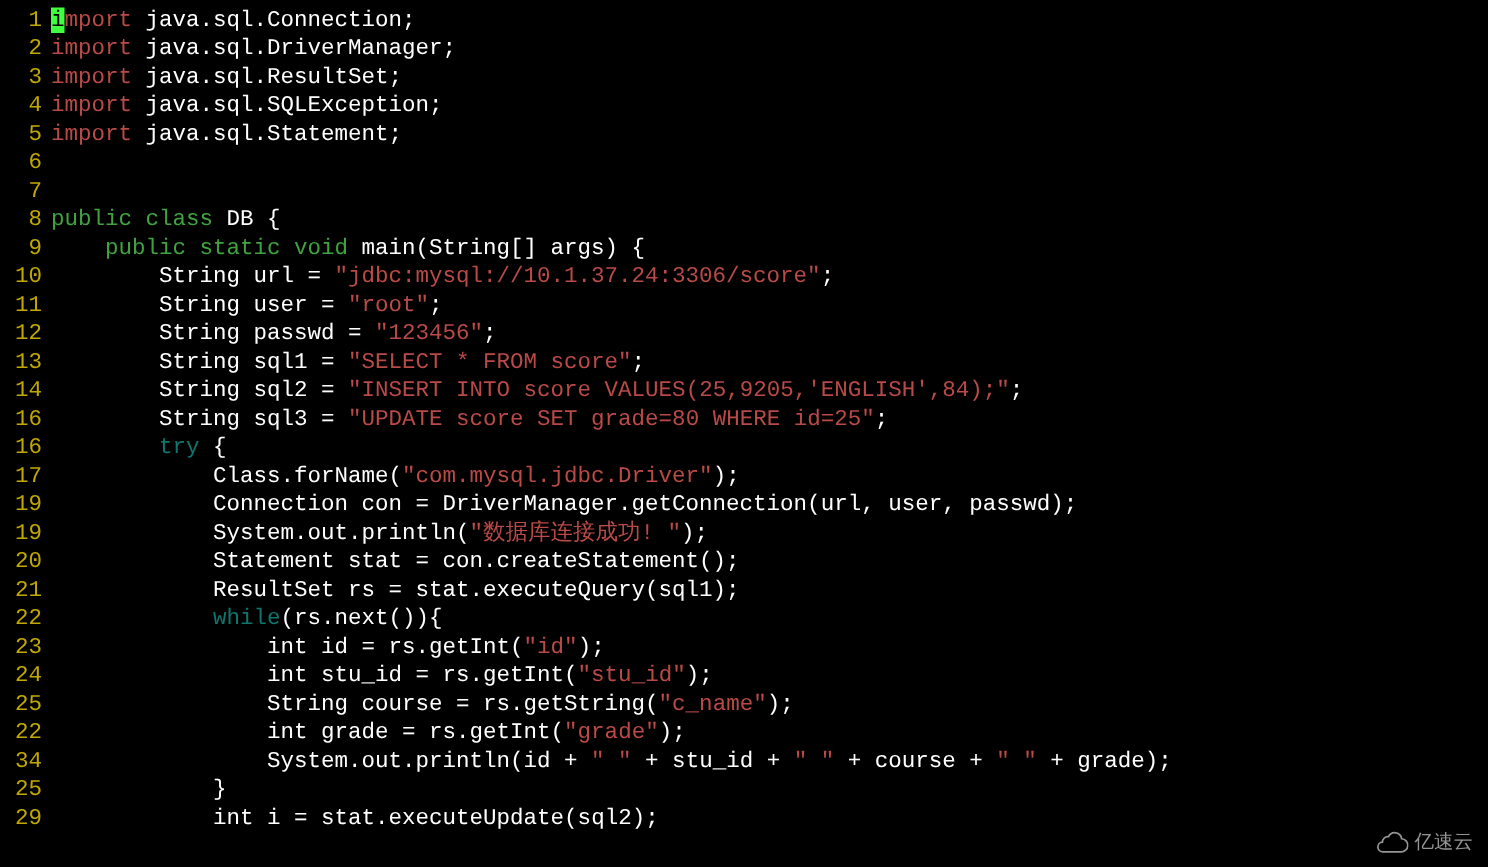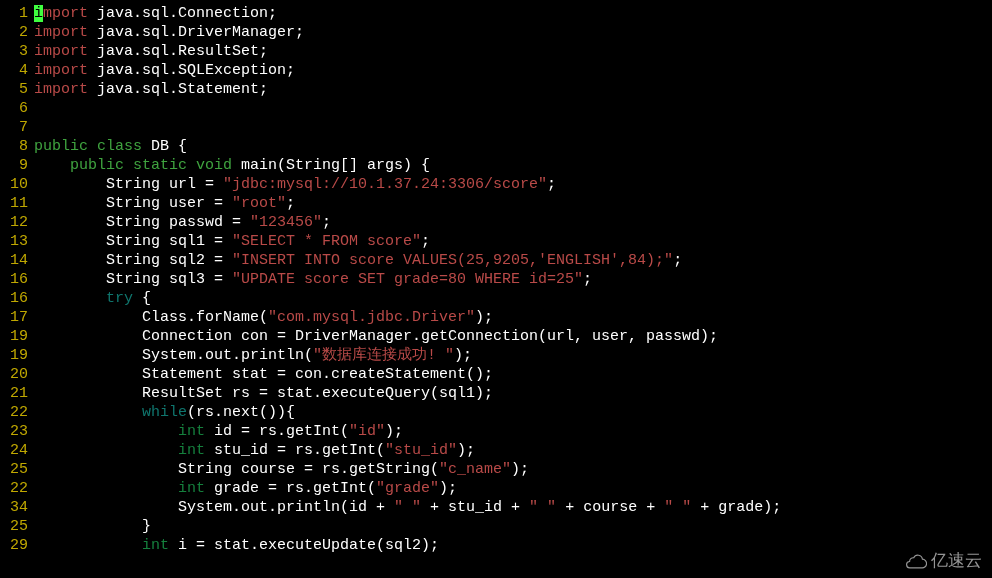--- a/index.html
+++ b/index.html
@@ -27,39 +27,39 @@
     user-select: none;
   }
   .gutter div { height: 19px; }
   .code {
     flex: 1;
     white-space: pre;
   }
   .code-line { height: 19px; }
   .kw-import { color: #b94a48; }
   .kw-pub    { color: #3fa33f; }
-  .kw-type   { color: #15803d; text-align: right; }
+  .kw-type   { color: #ffffff; text-align: right; }
   .kw-ctrl   { color: #0f766e; }
   .str       { color: #b94a48; }
   .txt       { color: #ffffff; }
   .cursor {
     background: #3fff3f;
     color: #000000;
   }
   .watermark {
     position: absolute;
     right: 10px;
     bottom: 8px;
     display: flex;
     align-items: center;
     gap: 4px;
     opacity: 0.85;
     color: #b0b0b0;
     font-family: sans-serif;
-    font-size: 17px;
+    font-size: 13px;
   }
   .watermark svg { width: 22px; height: 16px; }
 </style>
 </head>
 <body>
 
 <div class="editor">
   <div class="gutter">
       <div>1</div>
       <div>2</div>

